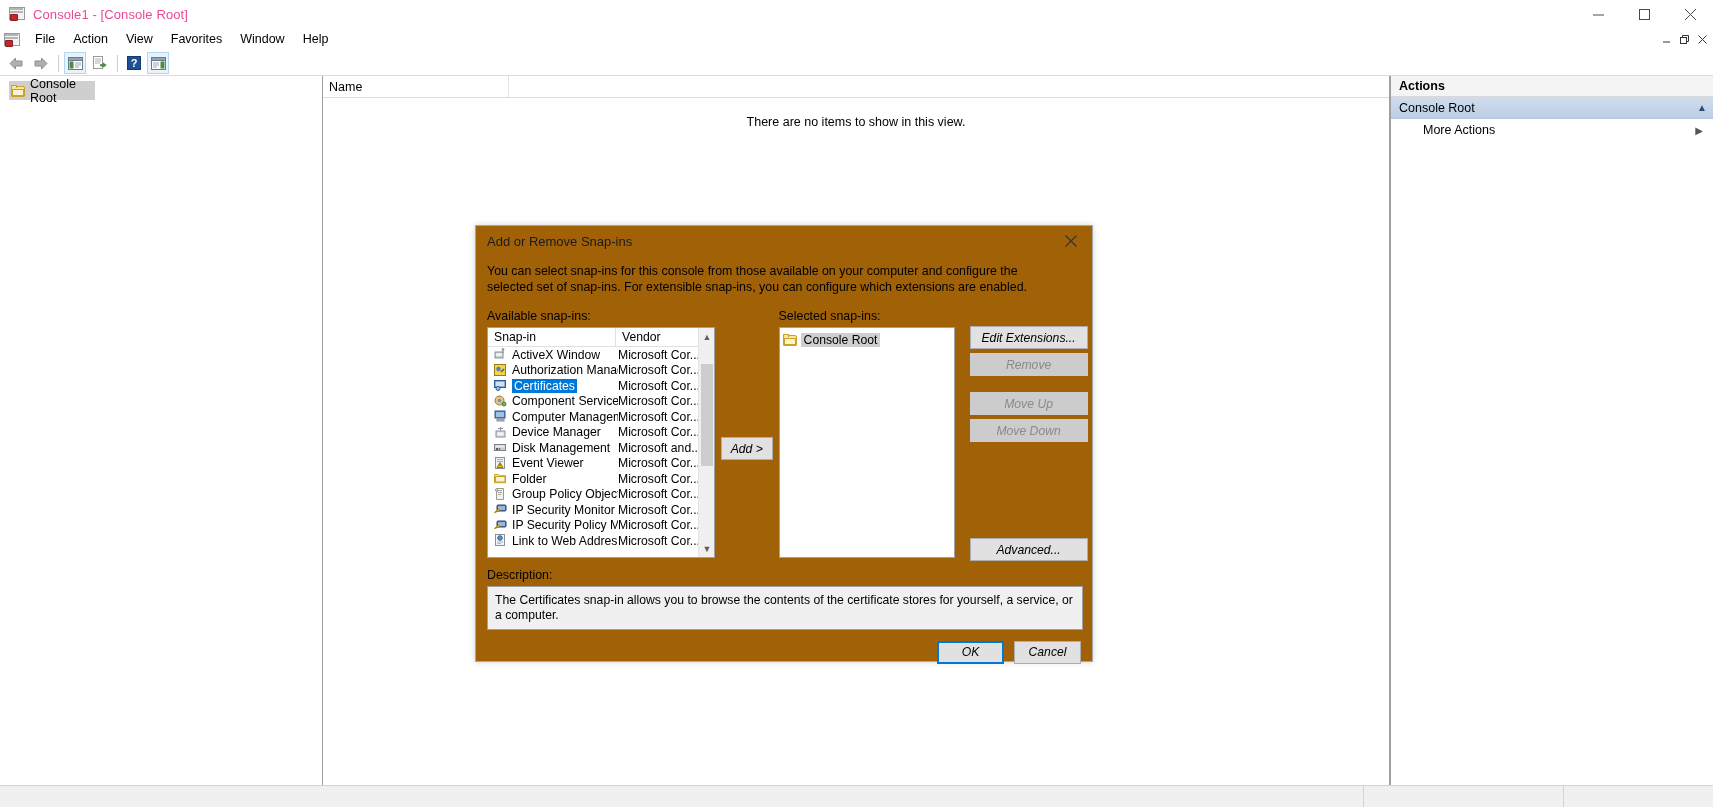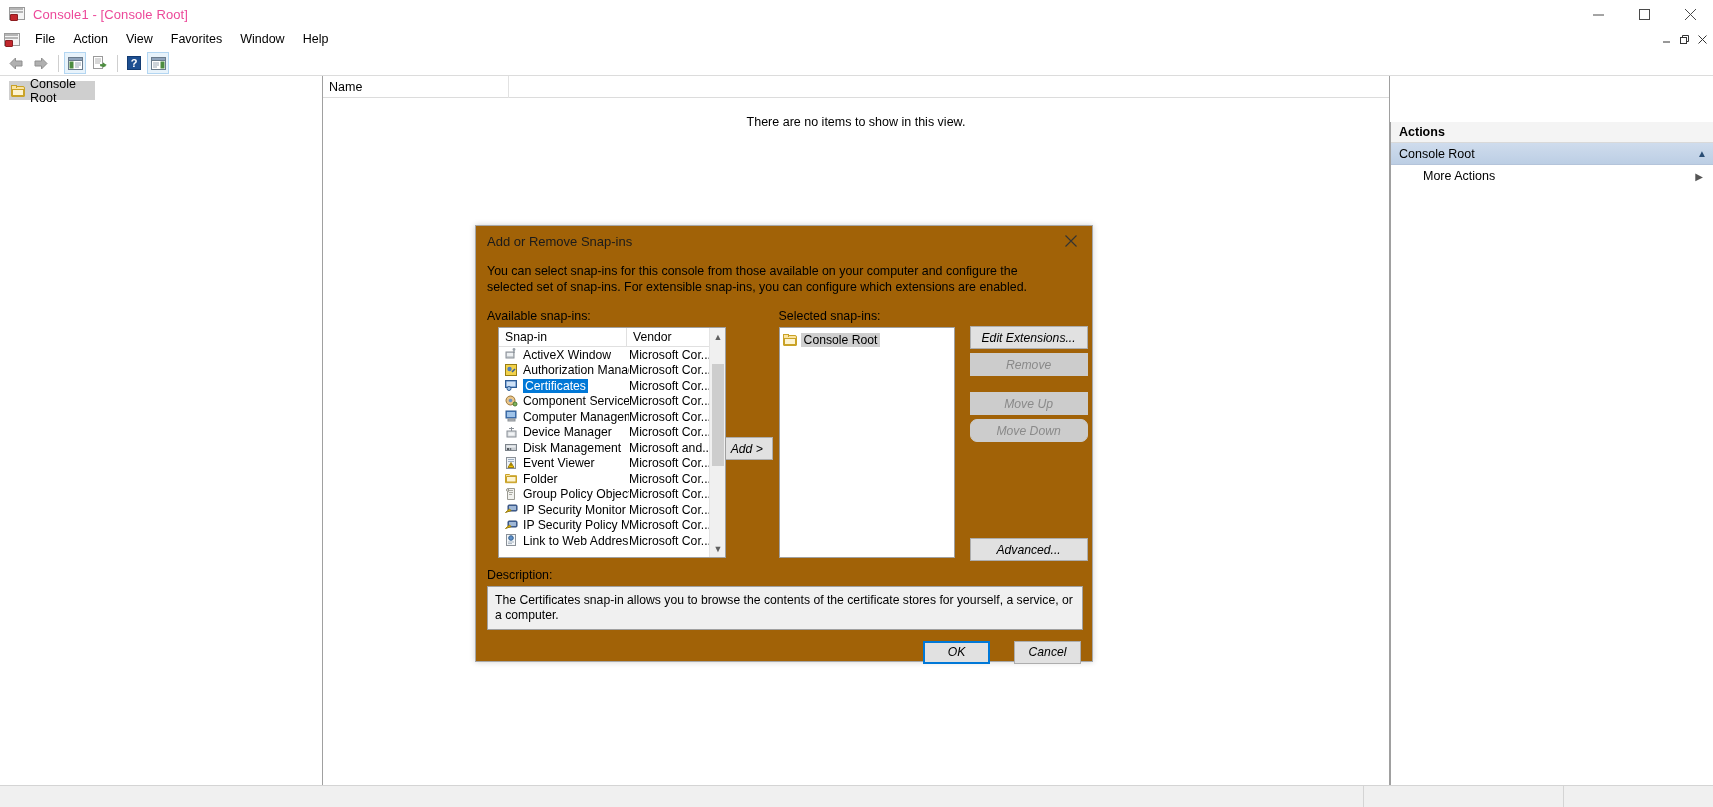--- a/index.html
+++ b/index.html
@@ -202,21 +202,20 @@
     text-align: center;
     margin-top: 17px;
     font-size: 12.5px;
   }
 
   .actions-pane {
     width: 323px;
     background: #ffffff;
     flex: none;
     border-left: 1px solid #a0a0a0;
-    margin-top: 46px;
   }
   .actions-header {
     height: 21px;
     background: #f4f4f4;
     border-bottom: 1px solid #d9d9d9;
     display: flex; align-items: center;
     padding-left: 8px;
     font-weight: bold;
     font-size: 12.5px;
   }
@@ -305,21 +304,20 @@
     display: block;
   }
 
   .avail-col { width: 228px; }
   .listbox {
     width: 228px; height: 231px;
     background: #ffffff;
     border: 1px solid #a0a0a0;
     position: relative;
     overflow: hidden;
-    margin-left: 11px;
   }
   .lb-head {
     display: flex;
     height: 19px;
     border-bottom: 1px solid #e0e0e0;
     background: #ffffff;
   }
   .lb-head .h {
     font-size: 12.2px;
     display: flex; align-items: center;
@@ -416,21 +414,21 @@
   .sidebtns {
     width: 130px;
     margin-left: 10px;
     position: relative;
     height: 248px;
   }
   .sidebtns .btn { width: 118px; position: absolute; left: 5px; }
   .b-edit { top: 17px; }
   .b-remove { top: 44px; }
   .b-up { top: 83px; }
-  .b-down { top: 110px; border-radius: 7px; }
+  .b-down { top: 110px; }
   .b-adv { top: 229px; }
 
   .desc-label {
     font-size: 12.4px;
     margin-top: 10px;
     display: block;
   }
   .desc-box {
     margin-top: 4px;
     width: 596px; height: 44px;
@@ -438,21 +436,21 @@
     border: 1px solid #a0a0a0;
     font-size: 12.2px;
     padding: 6px 7px;
     line-height: 15px;
   }
 
   .dlg-footer {
     height: 44px;
     display: flex; align-items: center; justify-content: flex-end;
     padding-right: 11px;
-    gap: 24px;
+    gap: 10px;
     flex: none;
   }
   .dlg-footer .btn { width: 67px; height: 23px; }
 </style>
 </head>
 <body>
 
 <div class="app-window">
 
   <div class="titlebar">

